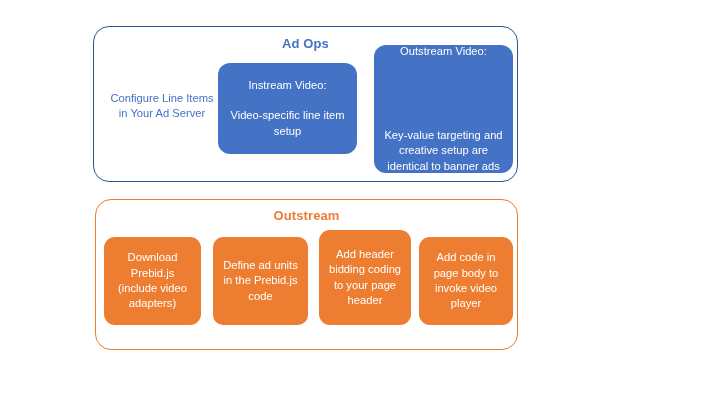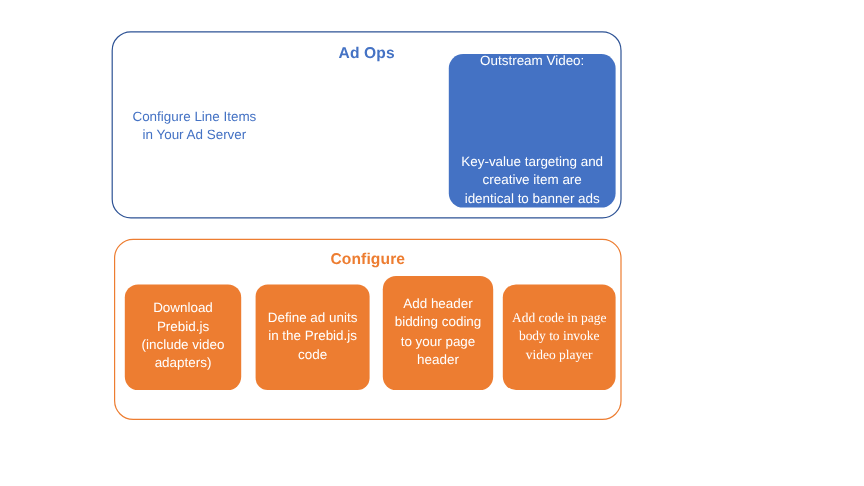--- a/index.html
+++ b/index.html
@@ -124,41 +124,46 @@
 
 <div class="diagram-canvas">
 
   <div class="group group-adops">
     <div class="group-title">Ad Ops</div>
 
     <div class="node-plain" style="left: 14px; top: 46px; width: 108px; height: 66px;">
       <span>Configure Line Items in Your Ad Server</span>
     </div>
 
+    <div class="node-blue" style="left: 124px; top: 36px; width: 139px; height: 91px;">
+      <span class="node-heading">Instream Video:</span>
+      <span class="node-gap"></span>
+      <span class="node-body">Video-specific line item setup</span>
+    </div>
 
     <div class="node-blue" style="left: 280px; top: 18px; width: 139px; height: 128px; gap: 34px;">
       <span class="node-heading">Outstream Video:</span>
       <span class="node-gap"></span>
-      <span class="node-body">Key-value targeting and creative item are identical to banner ads</span>
+      <span class="node-body">Key-value targeting and creative setup are identical to banner ads</span>
     </div>
   </div>
 
   <div class="group group-devs">
-    <div class="group-title">Configure</div>
+    <div class="group-title">Outstream</div>
 
     <div class="node-orange" style="left: 8px; top: 37px; width: 97px; height: 88px;">
       <span>Download Prebid.js (include video adapters)</span>
     </div>
 
     <div class="node-orange" style="left: 117px; top: 37px; width: 95px; height: 88px; border-radius: 10px;">
       <span>Define ad units in the Prebid.js code</span>
     </div>
 
     <div class="node-orange" style="left: 223px; top: 30px; width: 92px; height: 95px; justify-content: flex-end;">
       <span>Add header bidding coding to your page header</span>
     </div>
 
-    <div class="node-orange" style="left: 323px; top: 37px; width: 94px; height: 88px; font-family: Liberation Serif, serif;">
+    <div class="node-orange" style="left: 323px; top: 37px; width: 94px; height: 88px;">
       <span>Add code in page body to invoke video player</span>
     </div>
   </div>
 
 </div>
 
 </body></html>

